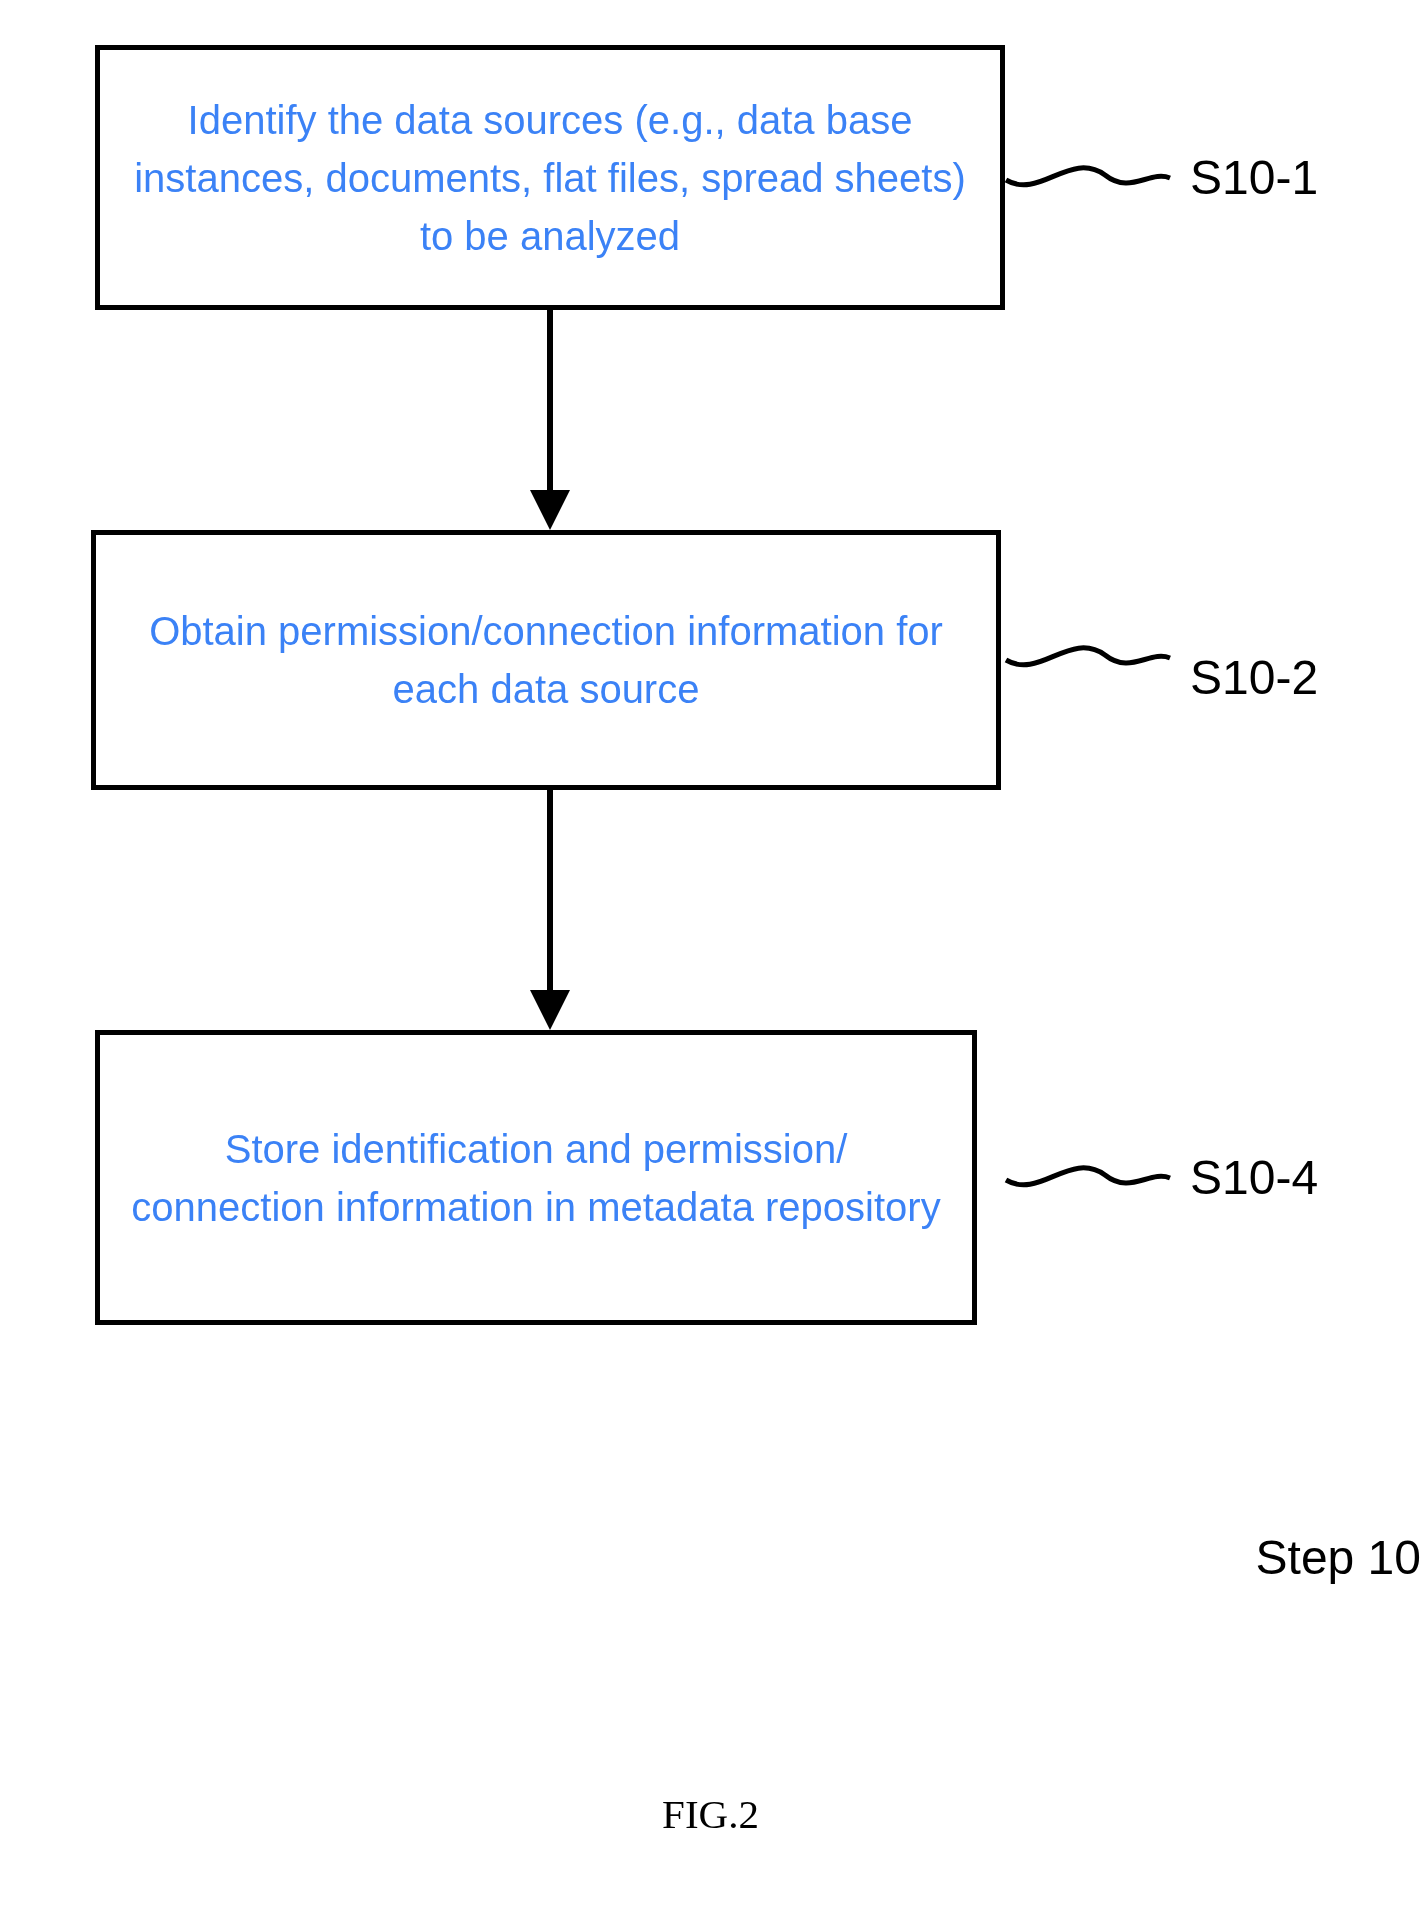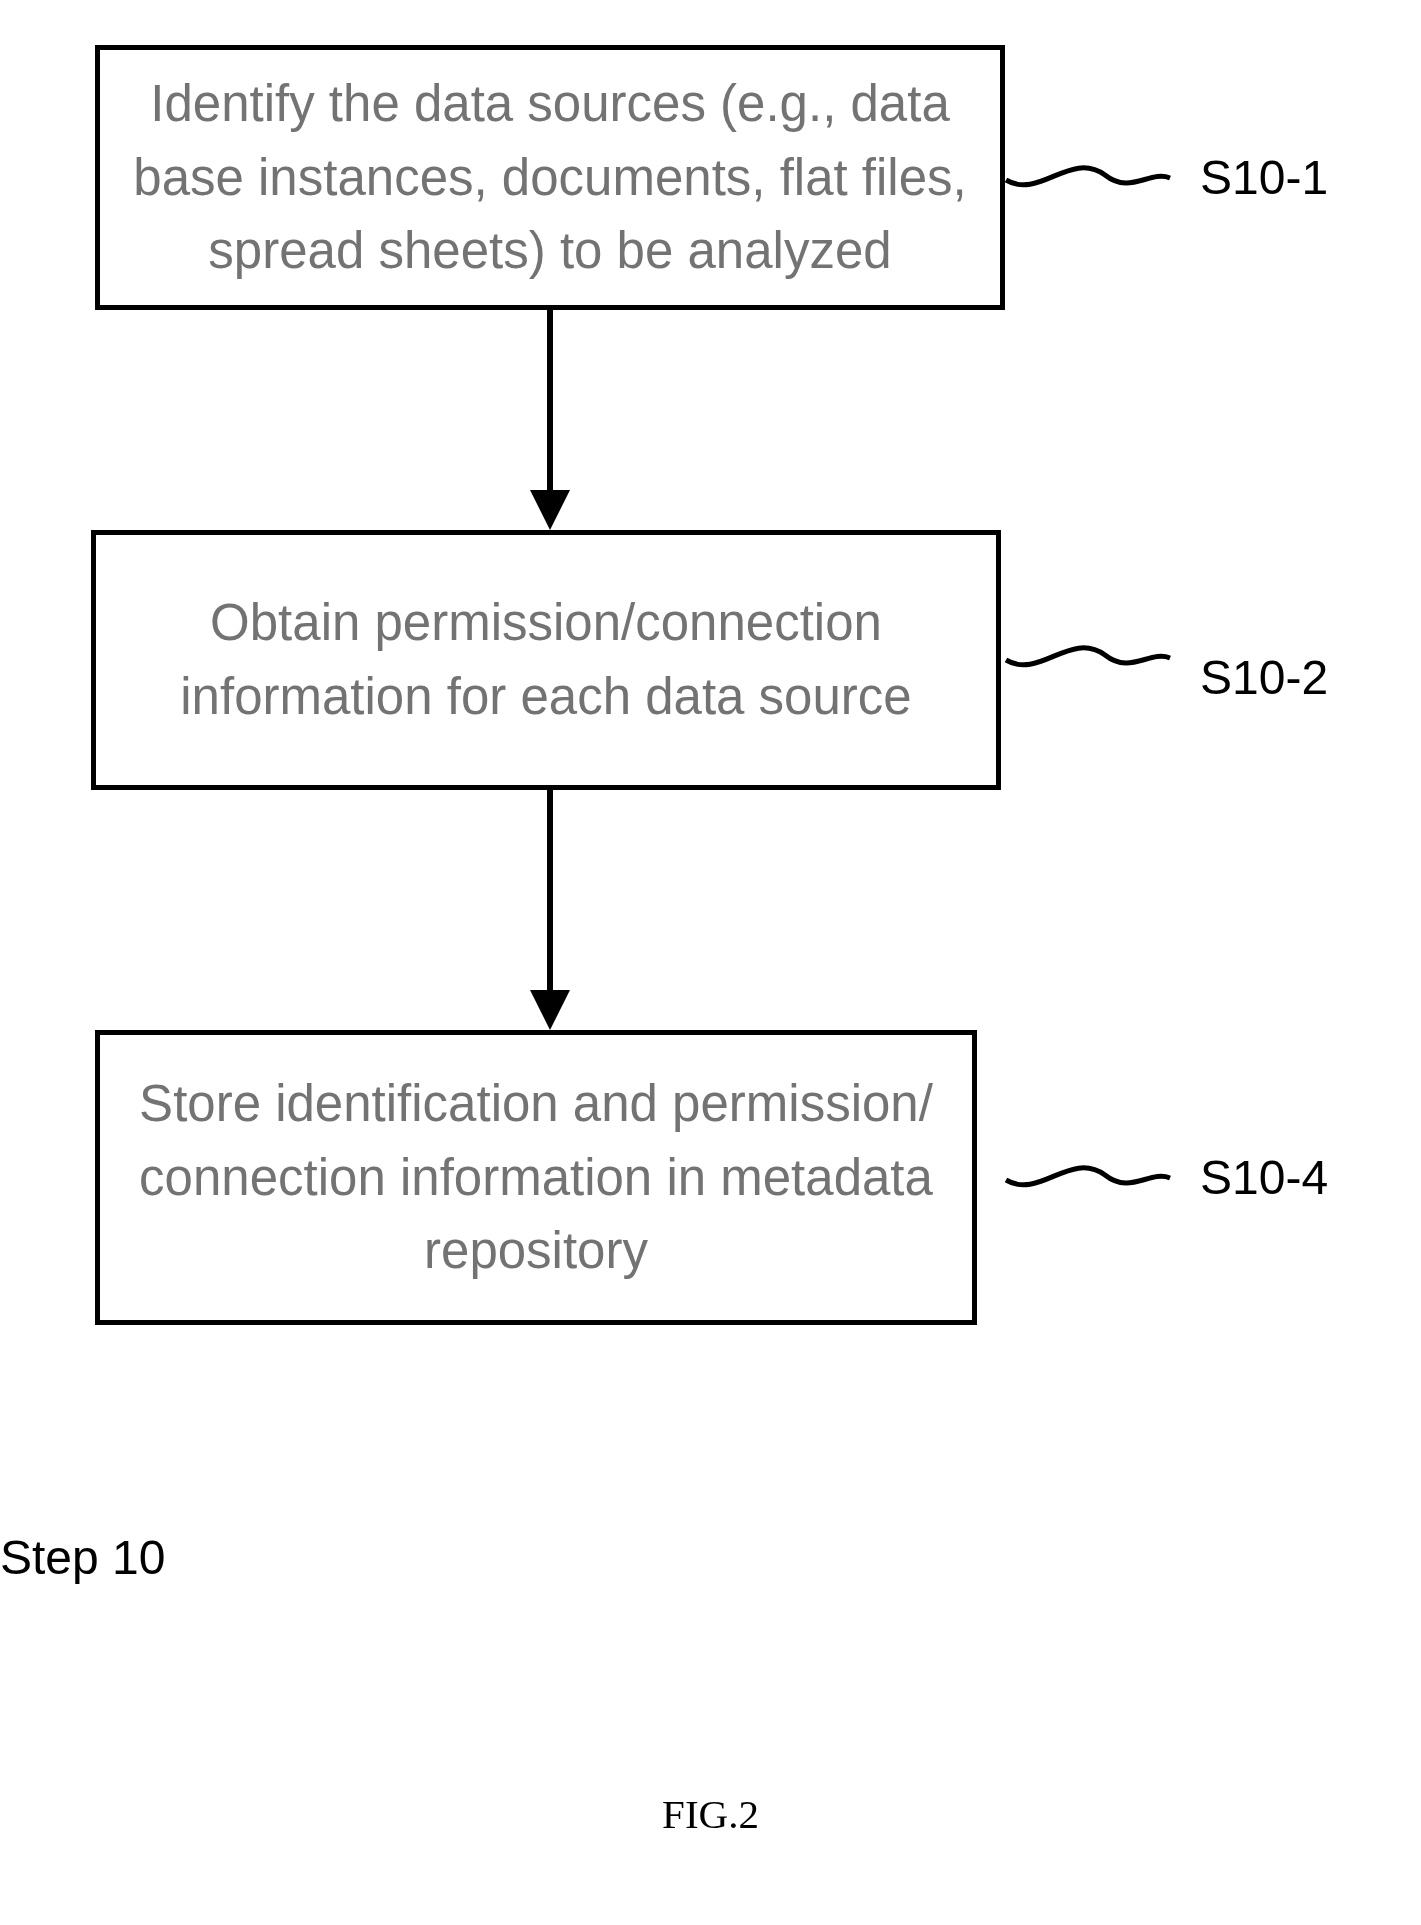--- a/index.html
+++ b/index.html
@@ -16,36 +16,35 @@
   }
   .box {
     position: absolute;
     border: 5px solid #000000;
     box-sizing: border-box;
     display: flex;
     align-items: center;
     justify-content: flex-end;
     text-align: center;
     padding: 20px 30px;
-    font-size: 51px;
+    font-size: 40px;
     line-height: 1.45;
-    color: #737373;
+    color: #3b82f6;
   }
   .label {
     position: absolute;
     font-size: 48px;
     color: #000000;
     text-align: left;
-    margin-left: 10px;
   }
   .caption-step {
     position: absolute;
     font-size: 48px;
     color: #000000;
-    text-align: left;
+    text-align: right;
     width: 100%;
   }
   .caption-fig {
     position: absolute;
     font-size: 41px;
     font-family: "Times New Roman", Times, serif;
     color: #000000;
     text-align: center;
     width: 100%;
   }

